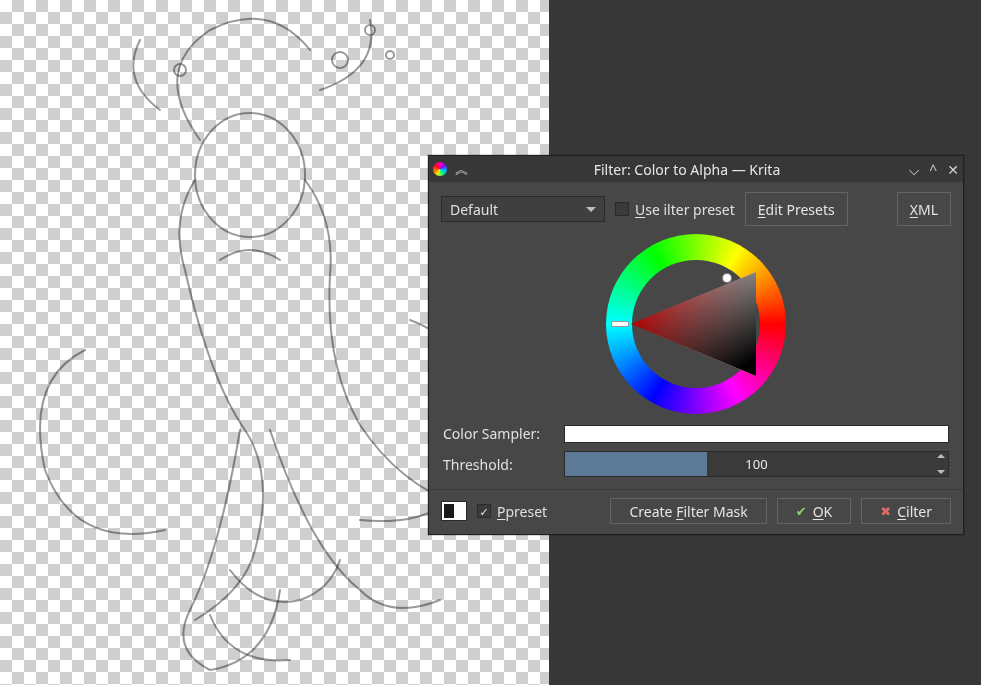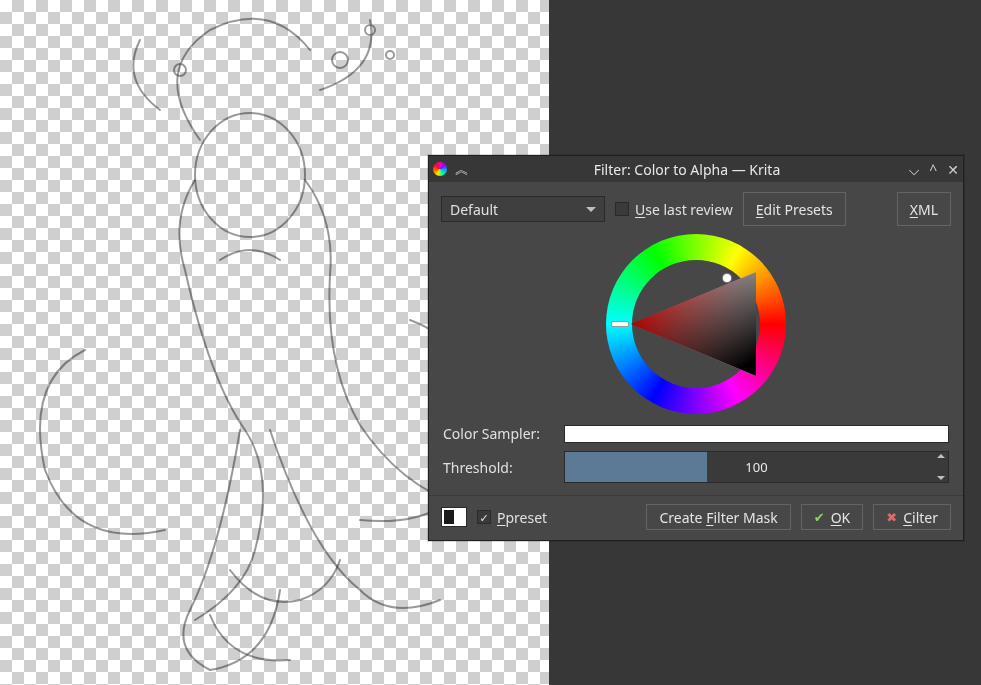--- a/index.html
+++ b/index.html
@@ -81,21 +81,21 @@
   .checkbox {
     display: flex; align-items: center; gap: 6px; color: #e0e0e0;
   }
   .checkbox .box {
     width: 14px; height: 14px; background: #3a3a3a; border: 1px solid #2a2a2a;
     display: flex; align-items: center; justify-content: center;
     font-size: 11px; color: #e8e8e8;
   }
 
   .btn {
-    height: 26px; padding: 0 12px;
+    height: 26px; padding: 0 18px;
     background: #474747; border: 1px solid #646464;
     display: flex; align-items: center; gap: 6px;
     color: #e4e4e4; font-size: 14px;
   }
   .btn.small { padding: 16px 12px; }
   .btn .ok-ico { color: #8bd46a; font-size: 13px; }
   .btn .cancel-ico { color: #e06a6a; font-size: 13px; }
 
   .mnemonic { text-decoration: underline; text-underline-offset: 2px; }
 
@@ -131,21 +131,21 @@
 
   .form-grid {
     display: grid; grid-template-columns: 115px 1fr;
     row-gap: 8px; column-gap: 6px; align-items: center;
     padding: 0 2px 12px 2px;
   }
   .color-sample {
     height: 18px; background: #ffffff; border: 1px solid #2a2a2a;
   }
   .threshold-wrap {
-    height: 32px; background: #3a3a3a; border: 1px solid #2a2a2a;
+    height: 26px; background: #3a3a3a; border: 1px solid #2a2a2a;
     position: relative; display: flex; align-items: center;
   }
   .threshold-fill {
     position: absolute; left: 0; top: 0; bottom: 0;
     width: 37%; 
     background: #5c7a95;
   }
   .threshold-val {
     position: relative; width: 100%; text-align: center; font-size: 13px; color: #eaeaea;
   }
@@ -220,21 +220,21 @@
 
   <div class="dlg-body">
     <div class="row1">
       <div class="combo">
         <span>Default</span>
         <div class="caret"></div>
       </div>
 
       <label class="checkbox">
         <span class="box"></span>
-        <span><span class="mnemonic">U</span><span>se last review</span></span>
+        <span><span class="mnemonic">U</span><span>se ilter preset</span></span>
       </label>
 
       <div class="btn small">
         <span><span class="mnemonic">E</span><span>dit Presets</span></span>
       </div>
 
       <div class="btn small" style="margin-left:auto">
         <span><span class="mnemonic">X</span><span>ML</span></span>
       </div>
     </div>

